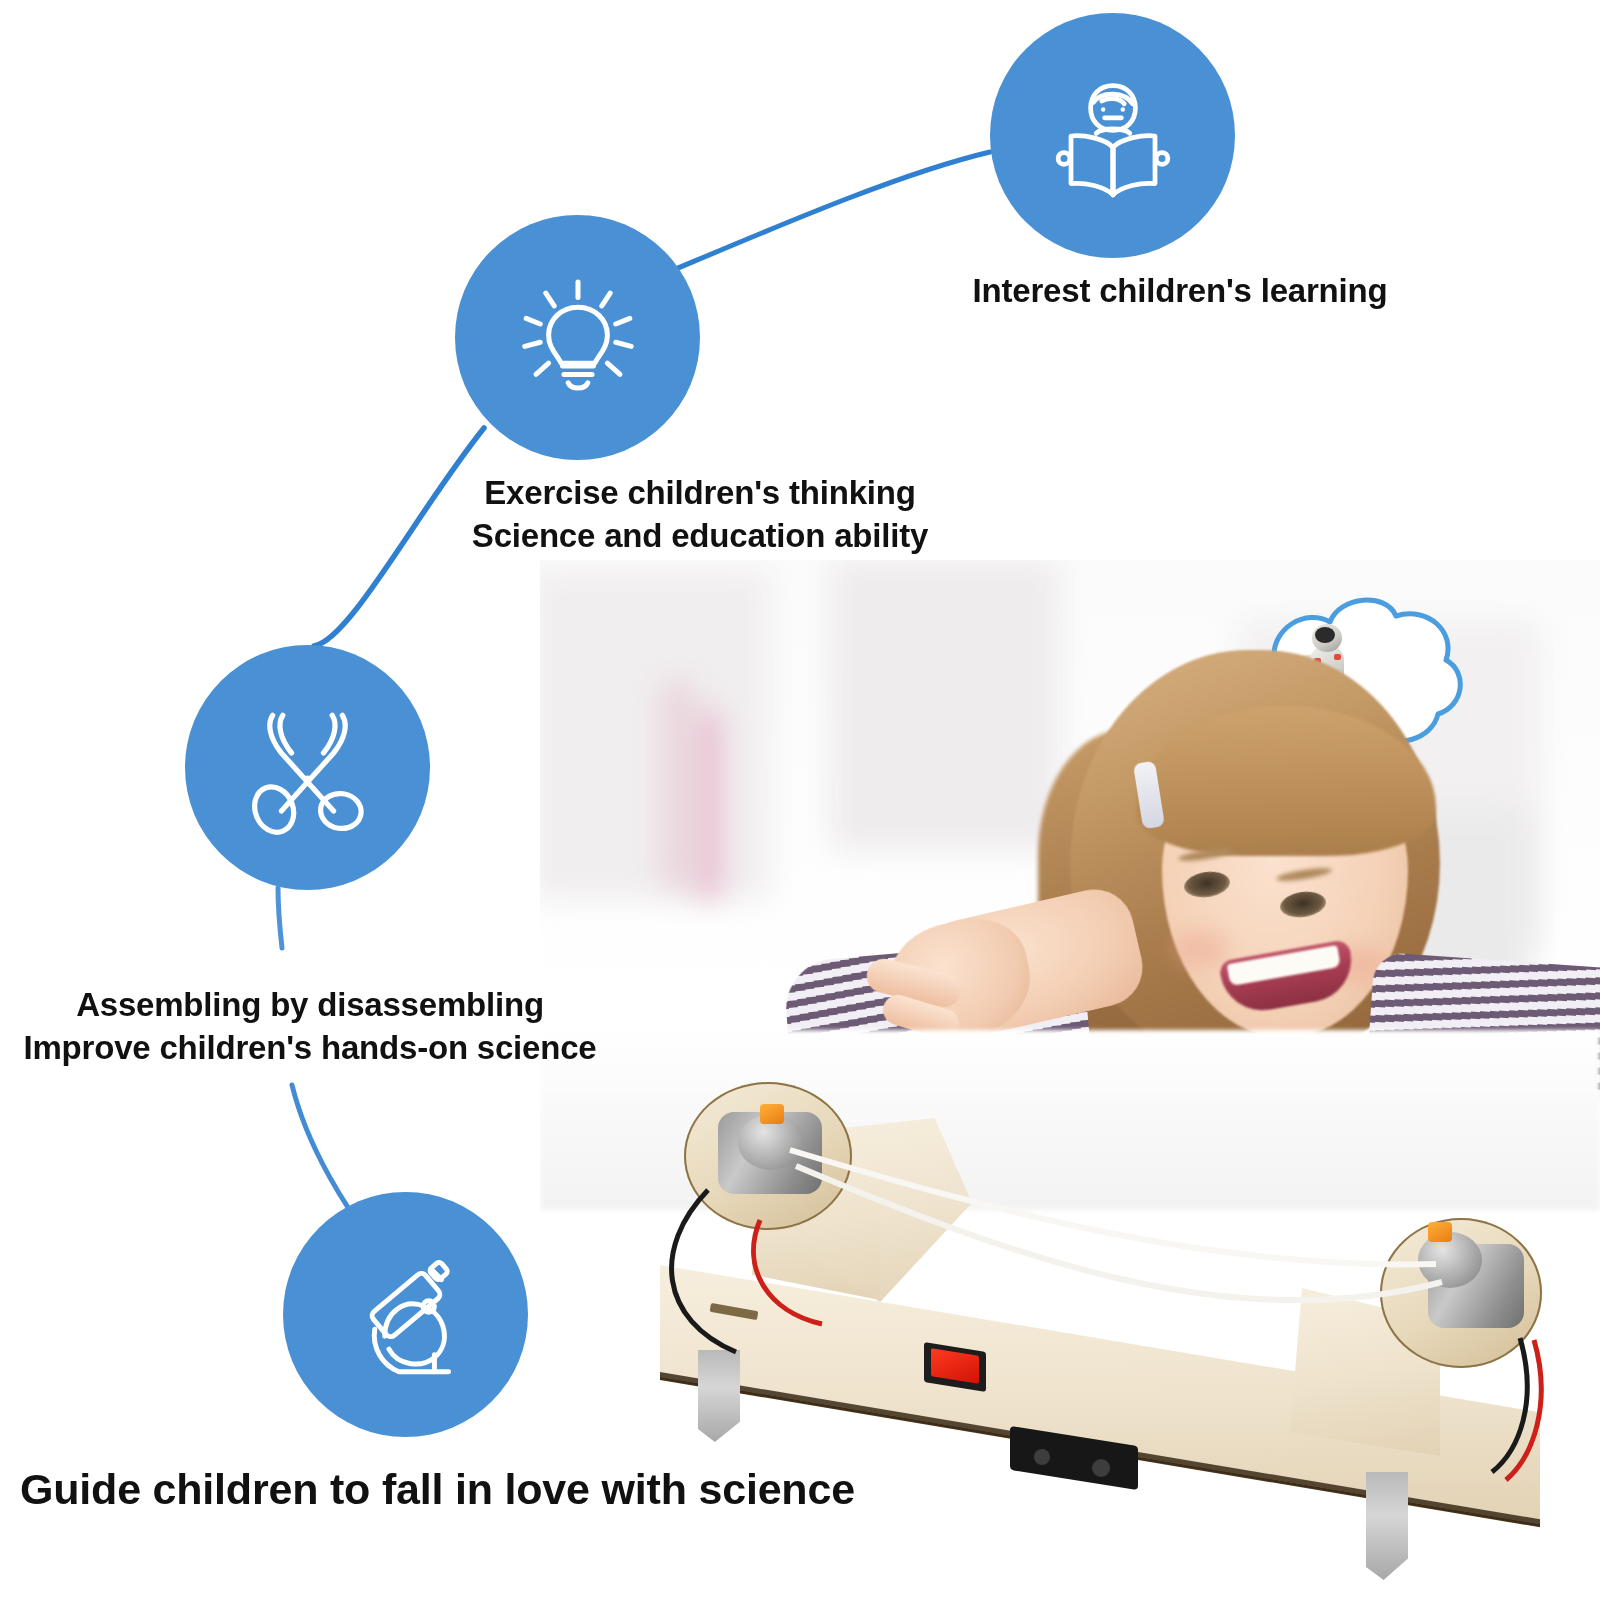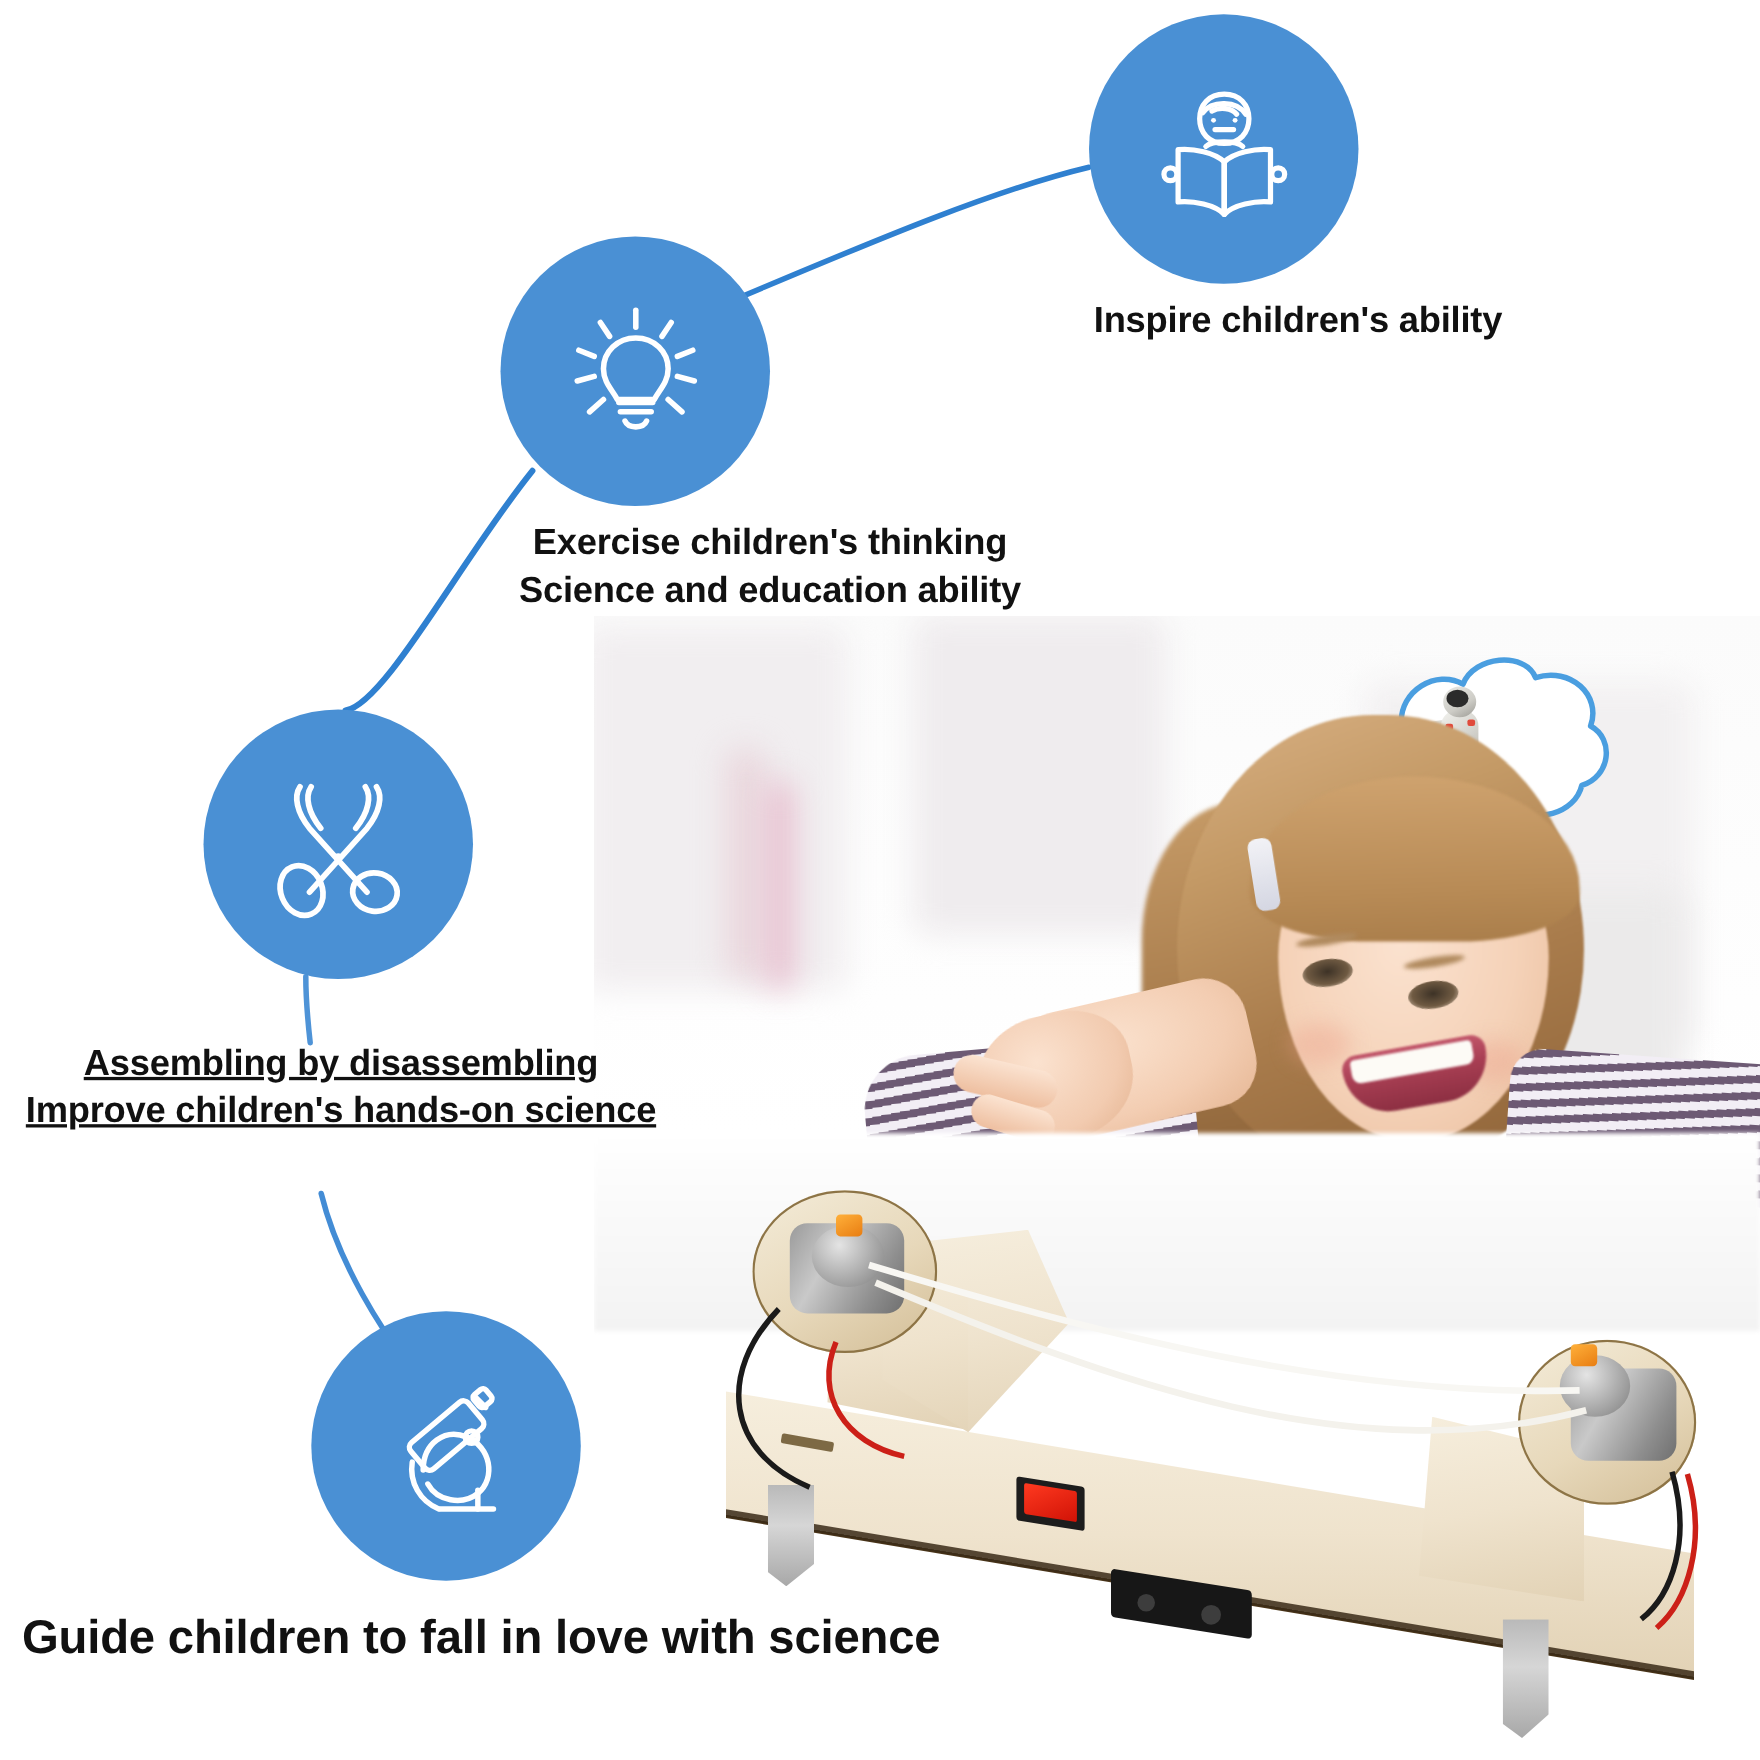--- a/index.html
+++ b/index.html
@@ -512,21 +512,21 @@
           <path d="M38 48 C 42 44, 58 44, 62 48"></path>
           <path d="M50 58 C 44 52, 30 49, 20 50 v 34 c 10 -1, 24 2, 30 8 Z"></path>
           <path d="M50 58 C 56 52, 70 49, 80 50 v 34 c -10 -1, -24 2, -30 8 Z"></path>
           <path d="M50 58 v 34"></path>
           <circle cx="15" cy="66" r="4.2"></circle>
           <circle cx="85" cy="66" r="4.2"></circle>
         </g>
       </svg>
     </div>
     <div class="feature-caption" style="left:900px;top:270px;width:560px;font-size:33px;">
-      <div>Inspire children's ability</div>
+      <div>Interest children's learning</div>
     </div>
   </div>
 
   <div class="feature-node">
     <div class="feature-circle" style="left:455px;top:215px;width:245px;height:245px;">
       <svg width="140" height="140" viewBox="0 0 100 100">
         <g fill="none" stroke="#ffffff" stroke-width="3.6" stroke-linecap="round" stroke-linejoin="round">
           <path d="M50 28 C 62 28, 71 37, 71 48 C 71 57, 65 62, 62 68 L 38 68 C 35 62, 29 57, 29 48 C 29 37, 38 28, 50 28 Z"></path>
           <path d="M39 70 h 22"></path>
           <path d="M40 76 h 20"></path>
@@ -556,21 +556,21 @@
           <path d="M26 14 C 22 20, 24 30, 32 40 L 68 80"></path>
           <path d="M33 14 C 29 20, 31 30, 39 40"></path>
           <path d="M74 14 C 78 20, 76 30, 68 40 L 32 80"></path>
           <path d="M67 14 C 71 20, 69 30, 61 40"></path>
           <ellipse cx="27" cy="79" rx="13" ry="16" transform="rotate(-22 27 79)"></ellipse>
           <ellipse cx="73" cy="80" rx="14" ry="12" transform="rotate(8 73 80)"></ellipse>
           <circle cx="50" cy="58" r="2.4" fill="#ffffff" stroke="none"></circle>
         </g>
       </svg>
     </div>
-    <div class="feature-caption" style="left:20px;top:945px;width:580px;font-size:33px;text-decoration:underline;">
+    <div class="feature-caption" style="left:20px;top:984px;width:580px;font-size:33px;">
       <div>Assembling by disassembling</div>
       <div>Improve children's hands-on science</div>
     </div>
   </div>
 
   <div class="feature-node">
     <div class="feature-circle" style="left:283px;top:1192px;width:245px;height:245px;">
       <svg width="142" height="142" viewBox="0 0 100 100">
         <g fill="none" stroke="#ffffff" stroke-width="3.5" stroke-linecap="round" stroke-linejoin="round">
           <rect x="26" y="32" width="48" height="22" rx="4" transform="rotate(-40 50 43)"></rect>

